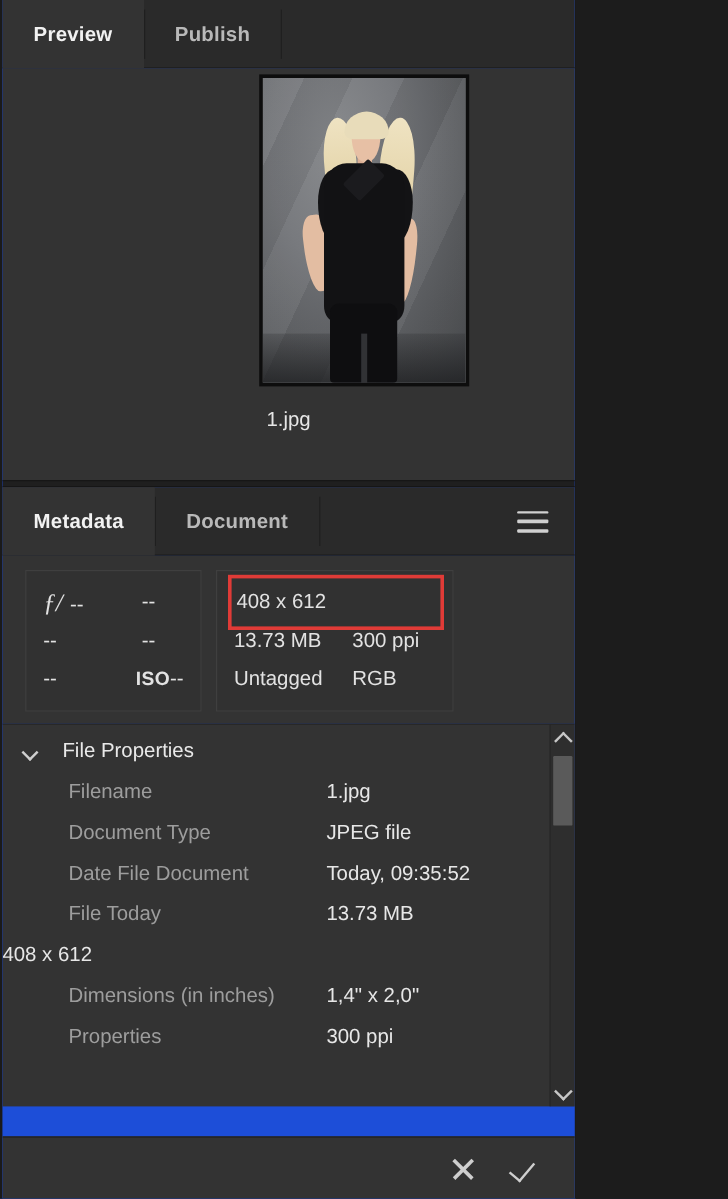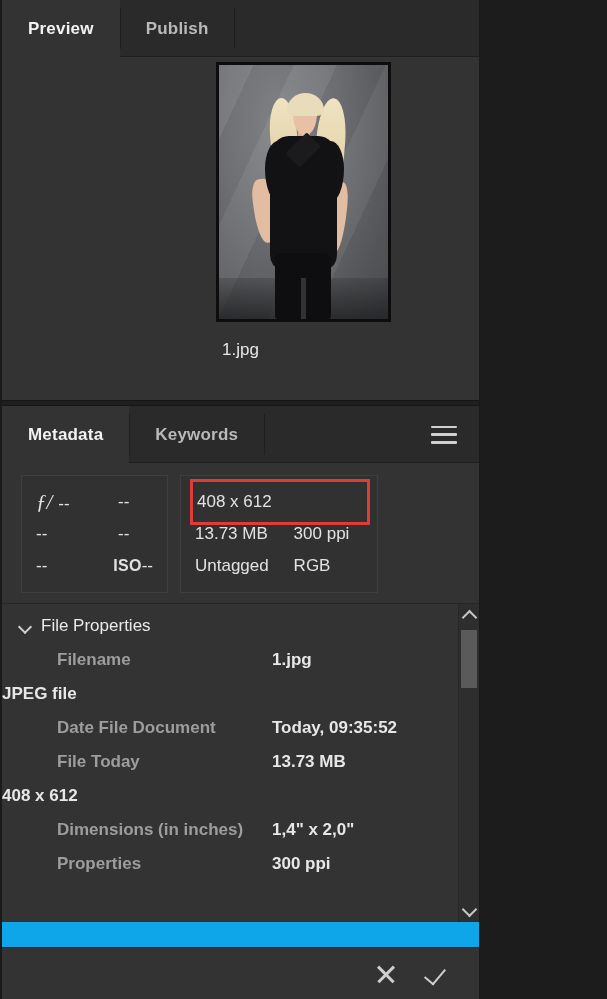--- a/index.html
+++ b/index.html
@@ -12,21 +12,21 @@
     height: 999px;
     overflow: hidden;
     font-family: "Liberation Sans", sans-serif;
     color: #d8d8d8;
     -webkit-font-smoothing: antialiased;
   }
   .app {
     position: relative;
     width: 480px;
     height: 999px;
-    background: #0ea5e9;
+    background: #1d4ed8;
     box-sizing: border-box;
     border-left: 2px solid #1a1a1a;
     border-right: 1px solid #1a1a1a;
     overflow: hidden;
   }
 
   
   .tabstrip {
     position: relative;
     height: 57px;
@@ -287,21 +287,21 @@
     position: relative;
     background: #333333;
     height: 318px;
     border-top: 1px solid #262626;
     overflow: hidden;
   }
   .props-scrollarea { padding: 8px 0 0 0; }
   .section-head {
     display: flex;
     align-items: center;
-    gap: 9px;
+    gap: 20px;
     padding: 4px 0 7px 17px;
     font-size: 17px;
     color: #e9e9e9;
   }
   .chev {
     width: 13px; height: 13px;
     display: inline-block;
     position: relative;
   }
   .chev::before {
@@ -311,21 +311,20 @@
     width: 8px; height: 8px;
     border-right: 2px solid #cfcfcf;
     border-bottom: 2px solid #cfcfcf;
     transform: rotate(45deg);
   }
   .prop-row {
     display: flex;
     height: 34px;
     align-items: center;
     font-size: 17px;
-    font-weight: bold;
   }
   .prop-label {
     width: 270px;
     padding-left: 55px;
     box-sizing: border-box;
     color: #9d9d9d;
   }
   .prop-value { color: #e7e7e7; }
 
   
@@ -463,21 +462,21 @@
     <div class="thumb-caption">1.jpg</div>
   </div>
 
   <div class="pane-divider"></div>
 
   <div class="tabstrip">
     <div class="tab active">
       <span>Metadata</span>
     </div>
     <div class="tab">
-      <span>Keywords</span>
+      <span>Document</span>
     </div>
     <div class="tab-spacer"></div>
     <div class="hamburger">
       <span></span>
         <span></span>
         <span></span>
     </div>
   </div>
 
   <div class="meta-summary">
@@ -523,20 +522,21 @@
       <div class="section-head">
         <span class="chev"></span>
         <span>File Properties</span>
       </div>
 
       <div class="prop-row">
         <div class="prop-label">Filename</div>
         <div class="prop-value">1.jpg</div>
       </div>
       <div class="prop-row">
+        <div class="prop-label">Document Type</div>
         <div class="prop-value">JPEG file</div>
       </div>
       <div class="prop-row">
         <div class="prop-label">Date File Document</div>
         <div class="prop-value">Today, 09:35:52</div>
       </div>
       <div class="prop-row">
         <div class="prop-label">File Today</div>
         <div class="prop-value">13.73 MB</div>
       </div>

